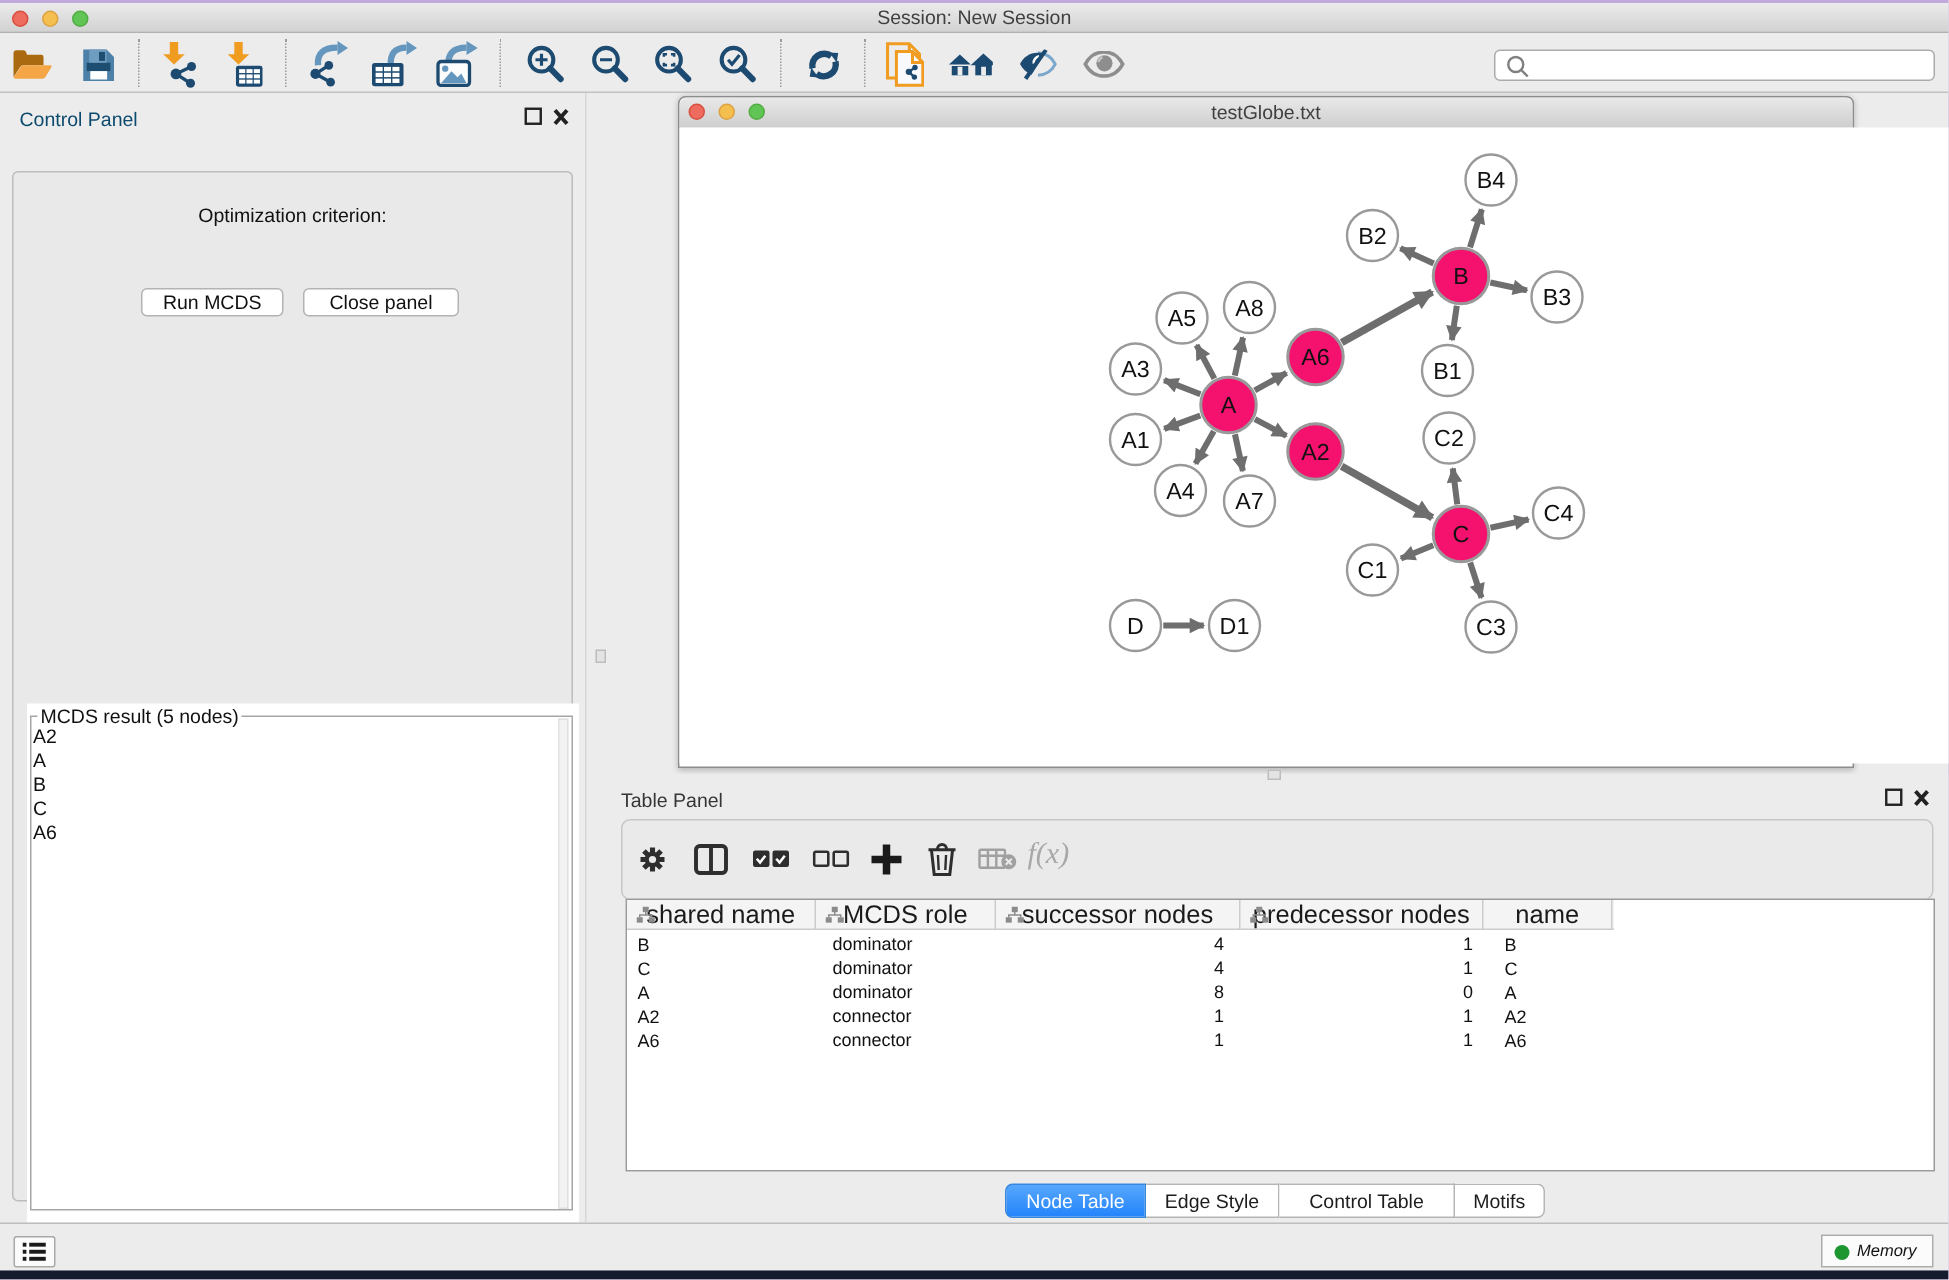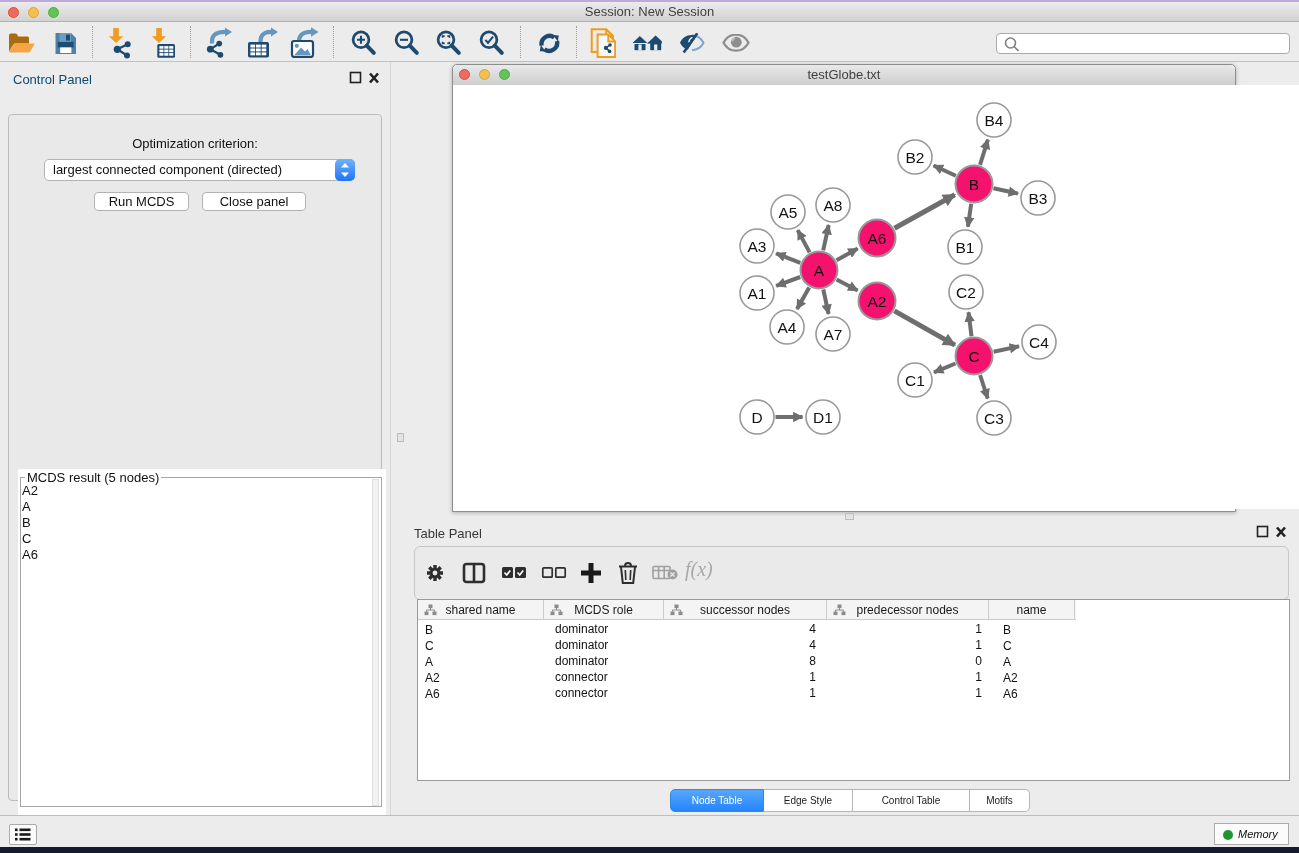--- a/index.html
+++ b/index.html
@@ -42,26 +42,26 @@
   background:linear-gradient(#e9e9e9,#cecece); border-bottom:1px solid #a8a8a8; border-radius:5px 5px 0 0; }
 #netcanvas { position:absolute; left:0; top:20px; width:893px; height:424px; background:#fff; }
 #netcanvas text { font-size:15.5px; fill:#111; font-family:"Liberation Sans",sans-serif; }
 
 #tpanel { position:absolute; left:404px; top:514px; width:895px; height:300px; background:#ececec; }
 #tpanel .ptitle { position:absolute; left:10px; top:10px; font-size:13px; color:#363636; }
 #ttoolbar { position:absolute; left:10px; top:30px; width:875px; height:54px; background:#eaeaea;
   border:1px solid #c6c6c6; border-radius:6px; }
 #ttable { position:absolute; left:13px; top:83px; width:873px; height:182px; background:#fff; border:1px solid #9a9a9a; }
 #thead { position:absolute; left:0; top:0; width:658px; height:20px; background:#f4f4f4; border-bottom:1px solid #cccccc; }
-.hcell { position:absolute; top:0; height:20px; border-right:1px solid #cccccc; font-size:12px; color:#1a1a1a;
+.hcell { position:absolute; top:0; height:20px; border-right:1px solid #cccccc; font-size:17px; color:#1a1a1a;
   text-align:center; line-height:20px; }
 .trow { position:absolute; font-size:12px; color:#111; height:16px; line-height:16px; }
 .num { position:absolute; text-align:right; }
 .btabs { position:absolute; top:273px; height:23px; }
-.btab { position:absolute; top:0; height:23px; background:#fff; border:1px solid #b5b5b5; font-size:10px;
+.btab { position:absolute; top:0; height:23px; background:#fff; border:1px solid #b5b5b5; font-size:13px;
   color:#1c1c1c; text-align:center; line-height:22px; }
 .btab.sel { background:linear-gradient(#58a7fc,#2384fb); color:#fff; border-color:#3787e0; }
 
 #statusbar { position:absolute; left:0; top:813px; width:1299px; height:32px; background:#ececec; border-top:1px solid #bdbdbd; }
 #memzone { position:absolute; right:10px; top:7px; width:75px; height:22px; background:#fbfbfb; border:1px solid #ababab;
   font-size:11px; color:#111;font-style:italic; }
 #listbtn { position:absolute; left:9px; top:8px; width:28px; height:21px; background:#fbfbfb; border:1px solid #a9a9a9; border-radius:2px; }
 #darkstrip { position:absolute; left:0; top:845px; width:1299px; height:6px; background:#131b2c; }
 </style>
 </head>
@@ -207,28 +207,20 @@
       </div>
 </div>
   <div id="cpanel">
     <div class="ptitle">Control Panel</div>
     <svg style="position:absolute; right:10px; top:9px;" width="31" height="14" viewBox="0 0 31 14">
 <rect x="1.5" y="1.5" width="10" height="10" fill="none" stroke="#222" stroke-width="1.6"></rect>
 <path d="M21 2.5 L29 11.5 M29 2.5 L21 11.5" stroke="#222" stroke-width="2.6"></path>
 </svg>
     <div id="cpbox">
       <div style="position:absolute; left:0; top:21px; width:100%; text-align:center; font-size:13px; color:#111;">Optimization criterion:</div>
-      <div id="combo"><span style="padding-left:8px;">largest connected component (directed)</span>
-        <div class="cap">
-            <svg width="20" height="22" viewBox="0 0 20 22" style="position:absolute;left:0;top:0;">
-              <path d="M10 4 l4 4.5 h-8 Z" fill="#fff"></path>
-              <path d="M10 18 l-4 -4.5 h8 Z" fill="#fff"></path>
-            </svg>
-          </div>
-      </div>
       <div class="btn" style="left:85px; width:95px;">Run MCDS</div>
       <div class="btn" style="left:193px; width:104px;">Close panel</div>
       <div id="mcdsr">
         <div class="fs"></div>
         <div class="leg">MCDS result (5 nodes)</div>
         <div class="items">A2<br>A<br>B<br>C<br>A6</div>
         <div class="sbar"></div>
       </div>
     </div>
   </div>

